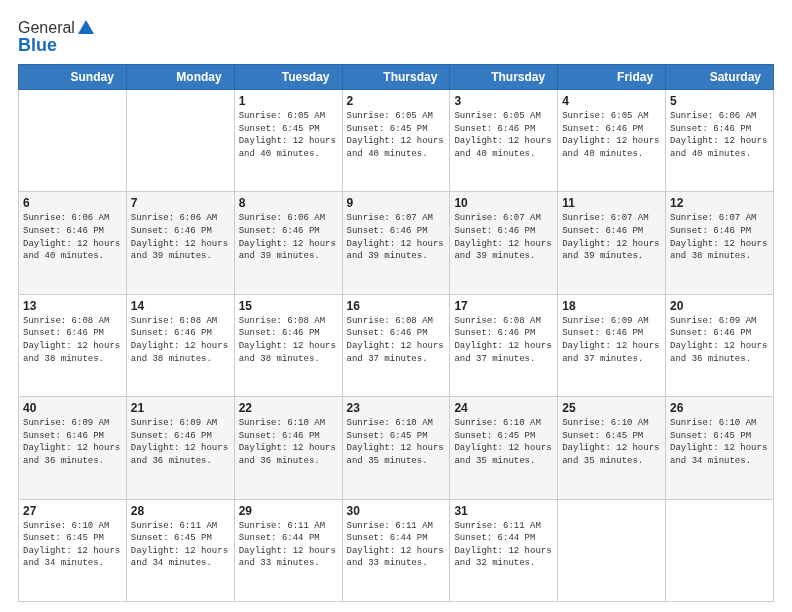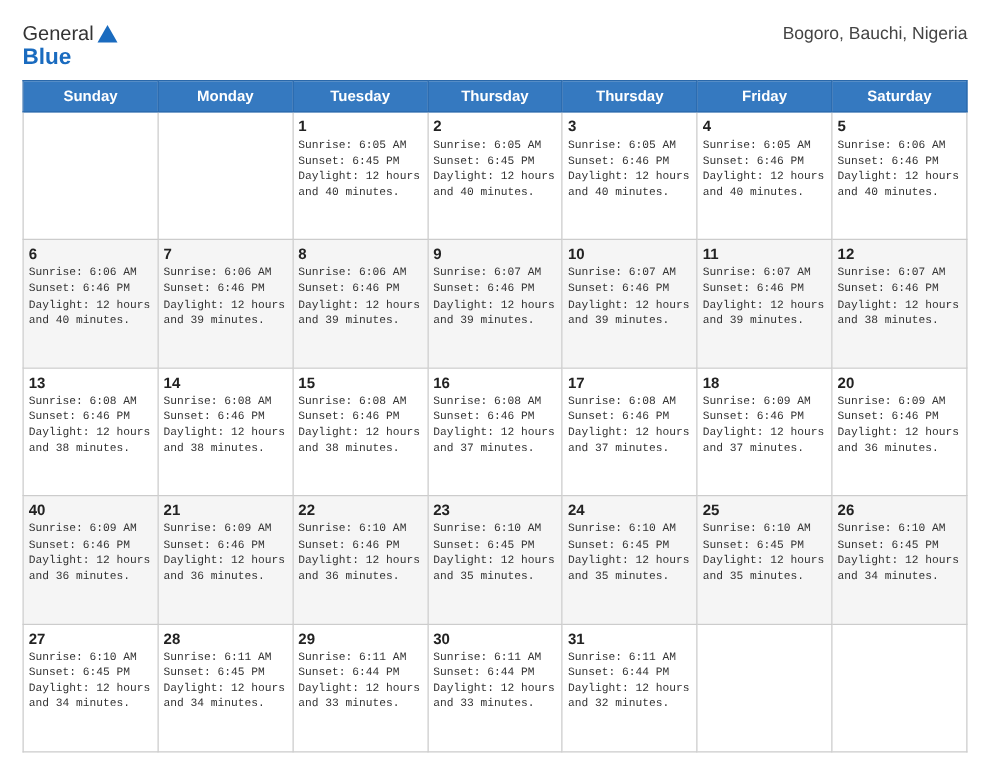--- a/index.html
+++ b/index.html
@@ -48,21 +48,21 @@
       border-collapse: collapse;
       width: 100%;
       table-layout: fixed;
     }
     .calendar th {
       background: #3579c0;
       color: #fff;
       font-size: 12px;
       font-weight: bold;
       padding: 5px 12px;
-      text-align: center;
+      text-align: right;
       border: 1px solid #2a68aa;
     }
     .calendar td {
       border: 1px solid #ccc;
       vertical-align: top;
       padding: 4px 4px 3px 4px;
       font-size: 9.5px;
       color: #333;
       height: 88px;
     }
@@ -99,21 +99,20 @@
         <div style="display:flex;align-items:center;">
           <span class="logo-general">General</span>
           <svg width="20" height="20" viewBox="0 0 20 20" style="margin-left:1px;">
             <polygon points="10,2 18,16 2,16" fill="#1a6bbf"></polygon>
           </svg>
         </div>
         <div class="logo-blue" style="font-size:18px;font-weight:bold;color:#1a6bbf;margin-top:-3px;">Blue</div>
       </div>
     </div>
     <div class="title-block">
-      <div class="location">Bogoro, Bauchi, Nigeria</div>
     </div>
   </div>
 
   <table class="calendar">
     <thead>
       <tr>
         <th>Sunday</th>
         <th>Monday</th>
         <th>Tuesday</th>
         <th>Thursday</th>

